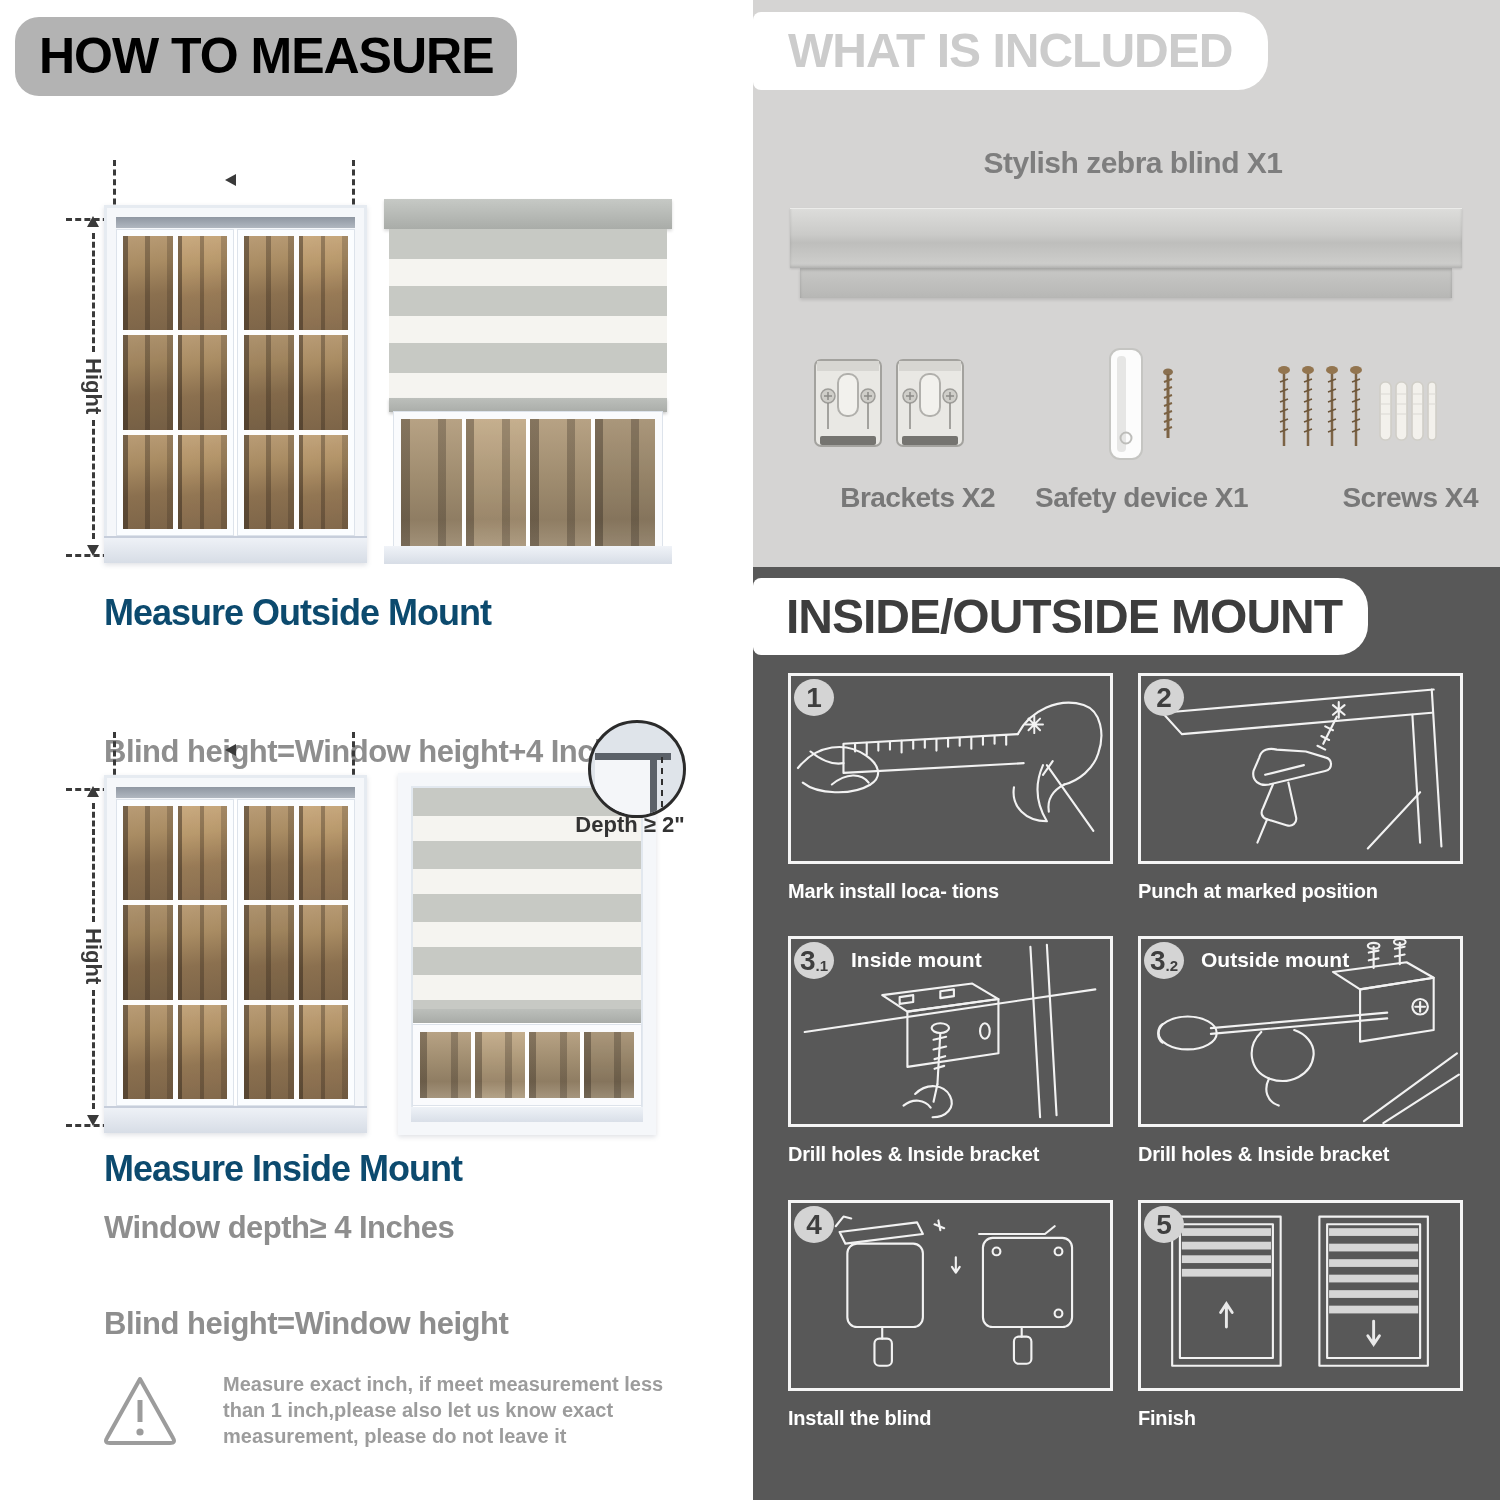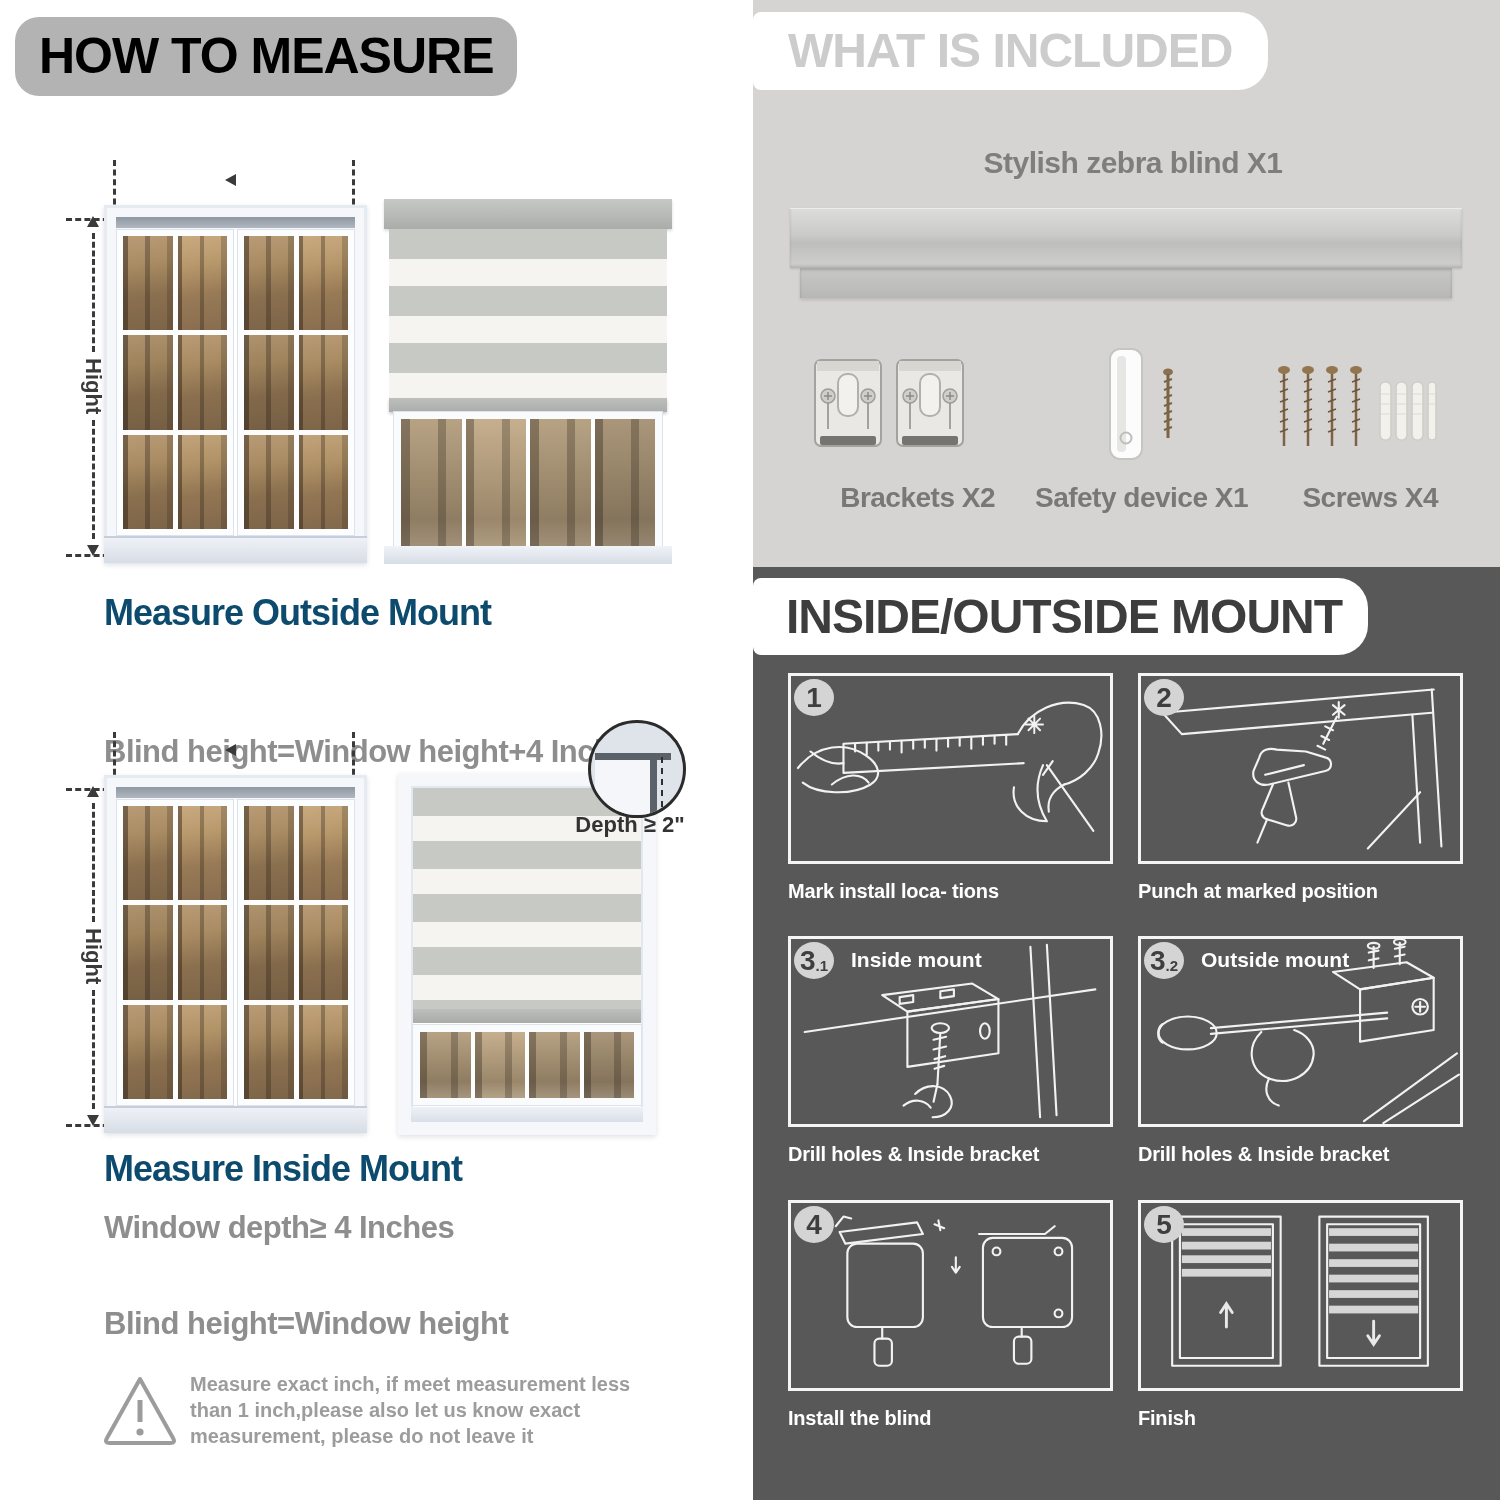--- a/index.html
+++ b/index.html
@@ -16,21 +16,21 @@
   .pill-included{left:753px;top:12px;width:515px;height:78px;background:#ffffff;
                  border-radius:8px 30px 30px 8px;color:#cccccc;font-weight:bold;font-size:48px;
                  line-height:78px;padding-left:35px;letter-spacing:-1px;box-sizing:border-box;}
   .pill-mount{left:753px;top:578px;width:615px;height:77px;background:#ffffff;
               border-radius:8px 30px 30px 8px;color:#3d3d3d;font-weight:bold;font-size:48px;
               line-height:77px;padding-left:33px;letter-spacing:-1px;box-sizing:border-box;}
 
   
   .h-measure{color:#0c4a6e;font-weight:bold;font-size:36px;letter-spacing:-1px;}
   .formula{color:#8e8e8e;font-weight:bold;font-size:31px;letter-spacing:-0.5px;}
-  .note-line{color:#9c9c9c;font-weight:bold;font-size:20px;line-height:25px;}
+  .note-line{color:#9c9c9c;font-weight:bold;font-size:20px;line-height:25px;margin-left:33px;}
 
   
   .harrow{display:flex;align-items:center;gap:7px;color:#3a3a3a;font-weight:bold;font-size:22px;flex-direction:column;}
   .harrow .dash{flex:1;height:0;border-top:3px dashed #3a3a3a;}
   .tri-l{width:0;height:0;border-top:6px solid transparent;border-bottom:6px solid transparent;border-right:11px solid #3a3a3a;}
   .tri-r{width:0;height:0;border-top:6px solid transparent;border-bottom:6px solid transparent;border-left:11px solid #3a3a3a;}
   .varrow{display:flex;flex-direction:column;align-items:center;gap:6px;color:#3a3a3a;font-weight:bold;font-size:22px;}
   .varrow .vdash{flex:1;width:0;border-left:3px dashed #3a3a3a;}
   .tri-u{width:0;height:0;border-left:6px solid transparent;border-right:6px solid transparent;border-bottom:11px solid #3a3a3a;}
   .tri-d{width:0;height:0;border-left:6px solid transparent;border-right:6px solid transparent;border-top:11px solid #3a3a3a;}
@@ -312,21 +312,21 @@
       <rect x="140" y="22" width="11" height="58" rx="5"></rect>
         <rect x="156" y="22" width="8" height="58" rx="4"></rect>
     </g>
     <g stroke="#dcdad3" stroke-width="1.2">
       <path d="M109 34 h9 M109 44 h9 M109 54 h9 M125 34 h9 M125 44 h9 M125 54 h9 M141 34 h9 M141 44 h9 M141 54 h9 M157 34 h7 M157 44 h7"></path>
     </g>
   </svg>
 
   <div class="abs item-label" style="left:790px;top:482px;width:205px;">Brackets X2</div>
   <div class="abs item-label" style="left:1018px;top:482px;width:230px;">Safety device X1</div>
-  <div class="abs item-label" style="left:1268px;top:482px;width:170px;">Screws X4</div>
+  <div class="abs item-label" style="left:1308px;top:482px;width:170px;">Screws X4</div>
 
   <div class="abs panel-dark"></div>
   <div class="abs pill-mount">INSIDE/OUTSIDE MOUNT</div>
 
   <div class="abs step" style="left:788px;top:673px;">
     <div class="sbox">
       <svg class="lineart" viewBox="0 0 325 191">
         <g stroke="#f2f2f2" stroke-width="2.2" fill="none" stroke-linecap="round" stroke-linejoin="round">
           <path d="M52 70 L232 60 M52 100 L238 90 M52 70 L52 100"></path>
           <path d="M64 70 v8 M76 69 v12 M88 69 v8 M100 68 v8 M112 67 v12 M124 67 v8 M136 66 v8 M148 65 v12 M160 65 v8 M172 64 v8 M184 63 v12 M196 63 v8 M208 62 v8 M220 61 v10"></path>

